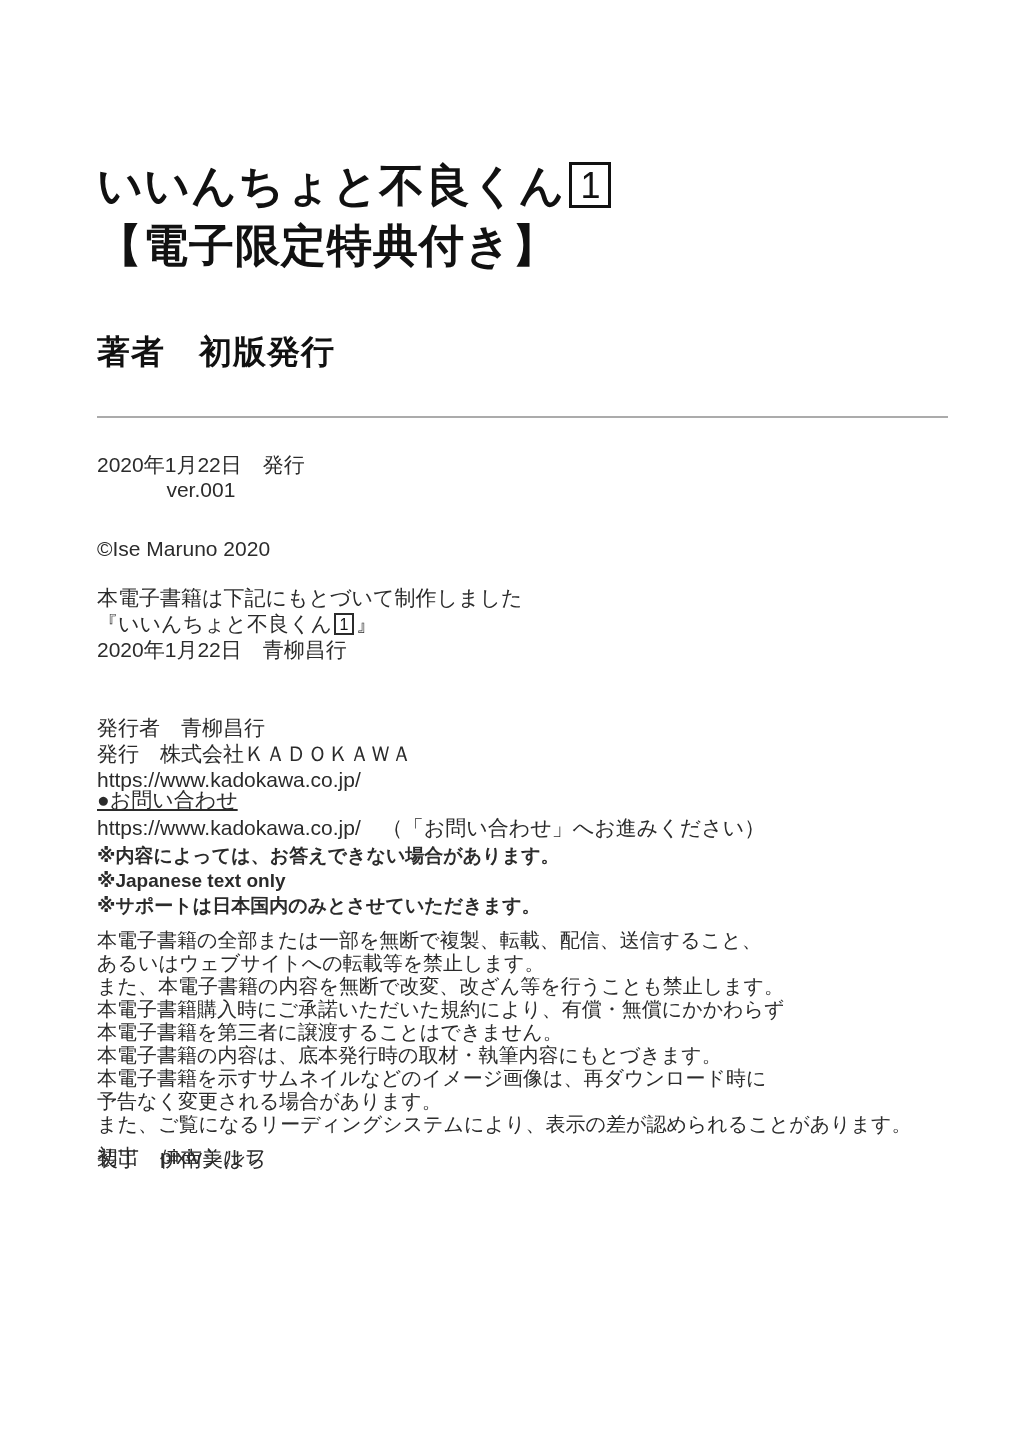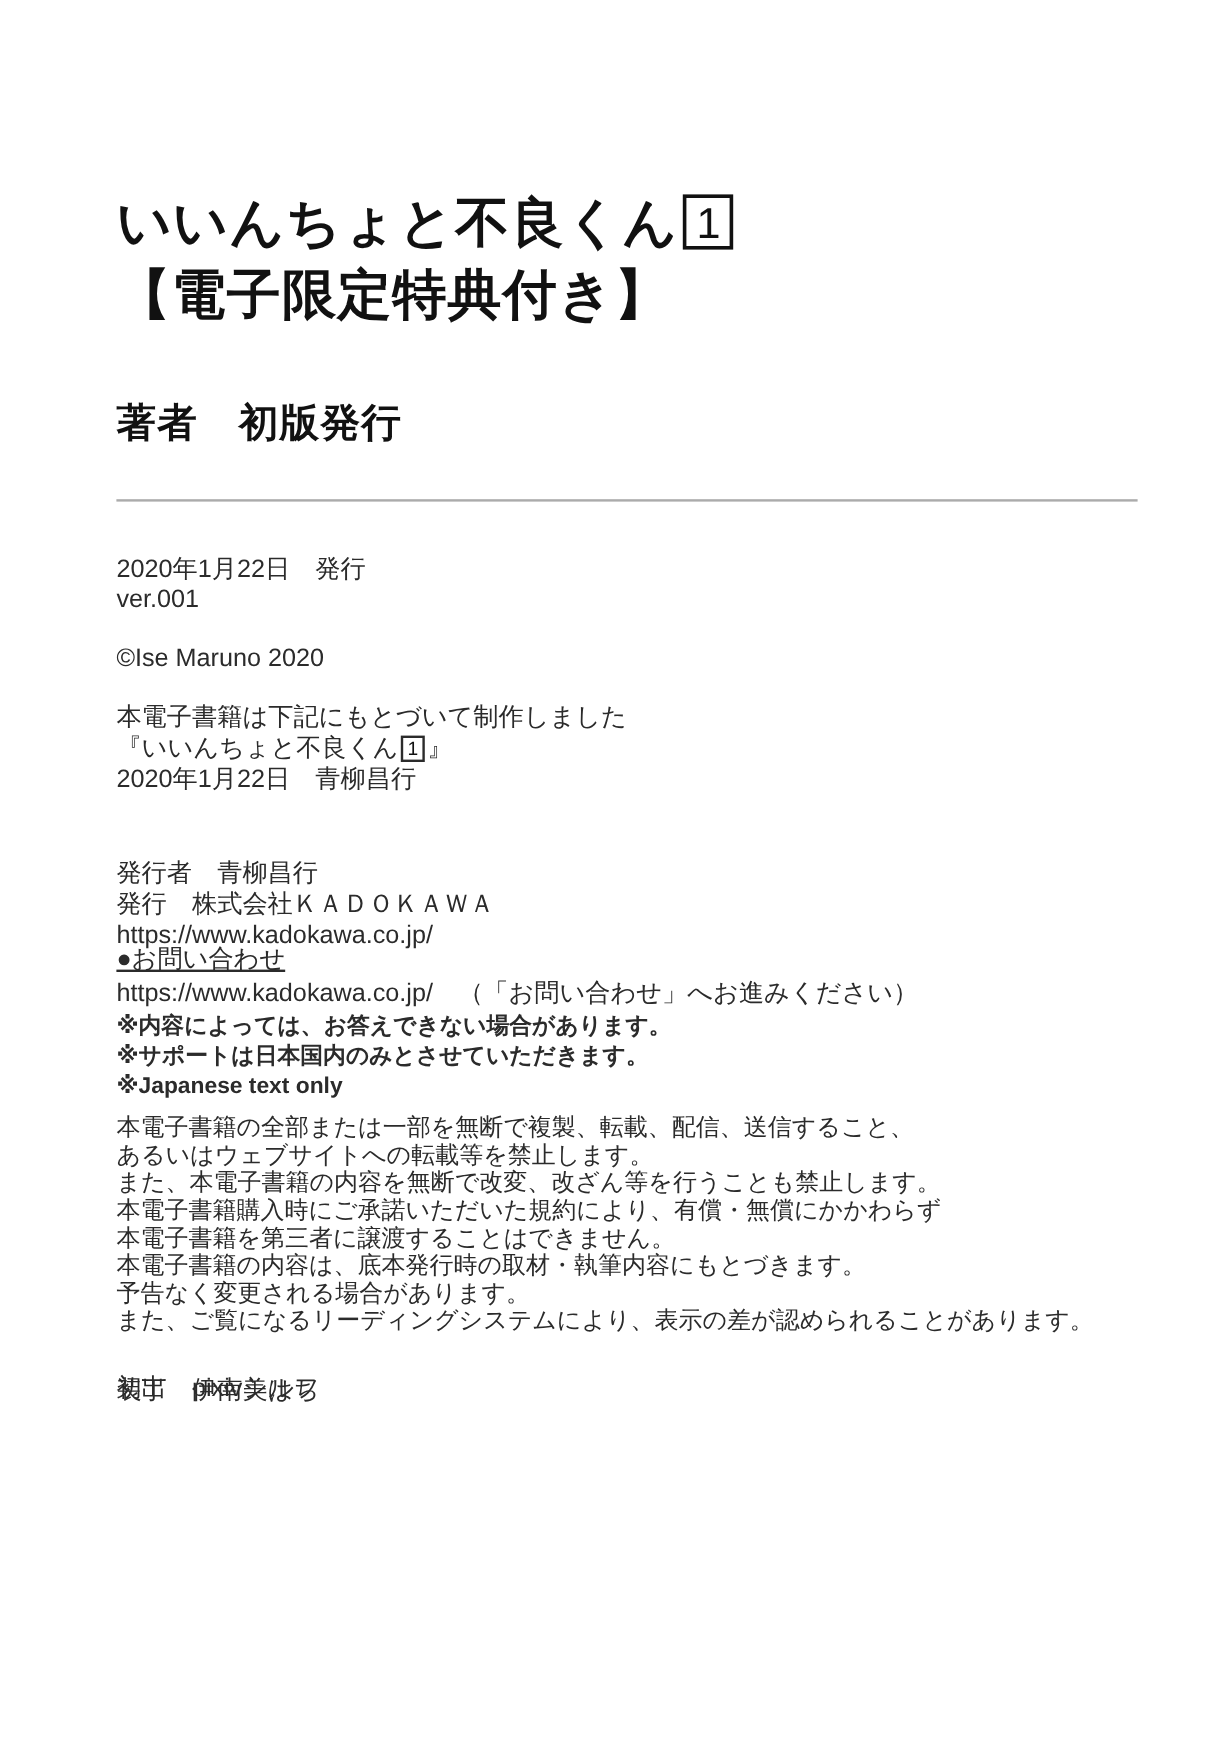--- a/index.html
+++ b/index.html
@@ -72,21 +72,21 @@
     left: 97px;
     top: 416px;
     width: 851px;
     height: 2px;
     background: #ababab;
     border: none;
   }
 
   
   .blk { font-size: 21px; line-height: 25px; color: #2b2b2b; white-space: nowrap; }
-  .blk-publication  { top: 462px; }
+  .blk-publication  { top: 452px; text-align: center; }
   .blk-copyright    { top: 536px; }
   .blk-source       { top: 585px; line-height: 26px; }
   .blk-publisher    { top: 715px; line-height: 26px; }
   .blk-contact      { top: 786px; }
   .blk-legal        { top: 929px; font-size: 20px; line-height: 23px; }
   .blk-design       { top: 1146px; }
   .blk-firstpub     { top: 1144px; }
 
   .contact-heading { font-size: 21px; line-height: 27px; text-decoration: underline; }
   .contact-url     { font-size: 21px; line-height: 30px; }
@@ -124,31 +124,32 @@
   <section class="abs blk blk-publisher">
     <div>発行者　青柳昌行</div>
     <div>発行　株式会社ＫＡＤＯＫＡＷＡ</div>
     <div>https://www.kadokawa.co.jp/</div>
   </section>
 
   <section class="abs blk blk-contact">
     <div class="contact-heading">●お問い合わせ</div>
     <div class="contact-url">https://www.kadokawa.co.jp/　（「お問い合わせ」へお進みください）</div>
     <div class="note">※内容によっては、お答えできない場合があります。</div>
+    <div class="note">※Japanese text only</div>
     <div class="note">※サポートは日本国内のみとさせていただきます。</div>
-    <div class="note">※Japanese text only</div>
   </section>
 
   <section class="abs blk blk-legal">
     <div>本電子書籍の全部または一部を無断で複製、転載、配信、送信すること、</div>
     <div>あるいはウェブサイトへの転載等を禁止します。</div>
     <div>また、本電子書籍の内容を無断で改変、改ざん等を行うことも禁止します。</div>
     <div>本電子書籍購入時にご承諾いただいた規約により、有償・無償にかかわらず</div>
     <div>本電子書籍を第三者に譲渡することはできません。</div>
     <div>本電子書籍の内容は、底本発行時の取材・執筆内容にもとづきます。</div>
+    <div>本電子書籍を示すサムネイルなどのイメージ画像は、再ダウンロード時に</div>
     <div>予告なく変更される場合があります。</div>
     <div>また、ご覧になるリーディングシステムにより、表示の差が認められることがあります。</div>
   </section>
 
   <section class="abs blk blk-design">
     <div>装丁　伊南美はち</div>
   </section>
 
   <section class="abs blk blk-firstpub">
     <div>初出　pixivシルフ</div>

